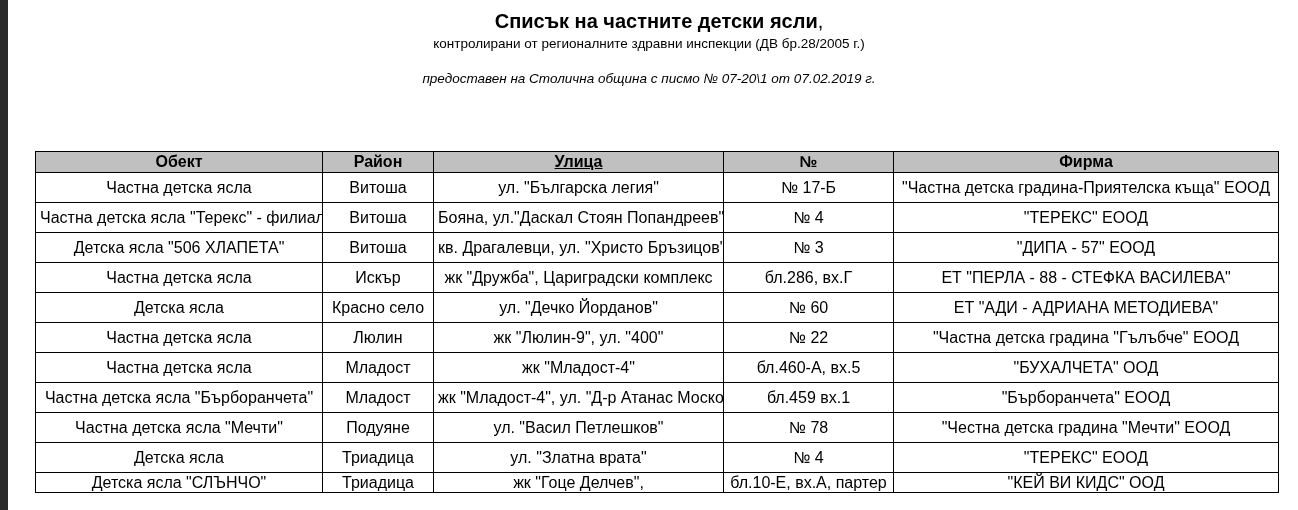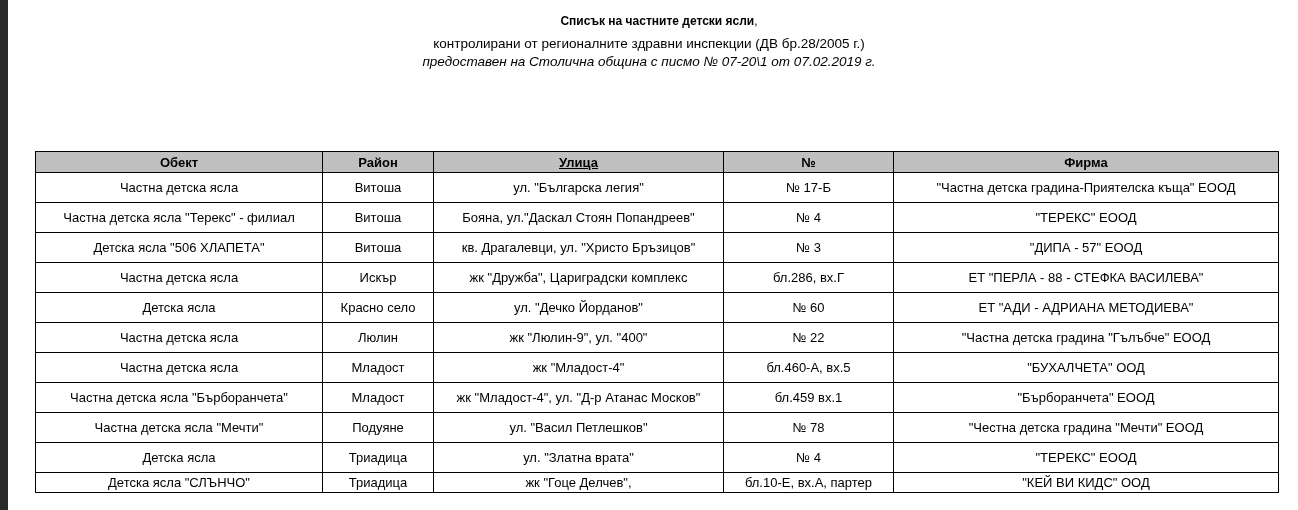--- a/index.html
+++ b/index.html
@@ -19,42 +19,42 @@
     width: 8px; height: 510px;
     background: #2a2a2a;
   }
   .titles {
     position: absolute;
     left: 8px; top: 11px;
     width: 1282px;
     text-align: center;
   }
   .title-line1 {
-    font-size: 12px;
+    font-size: 20px;
     line-height: 20px;
     margin-bottom: 3px;
     margin-left: 20px;
   }
   .title-line1 .bold { font-weight: bold; }
   .subtitle {
     font-size: 13.5px;
     line-height: 20px;
   }
   .note {
     font-size: 13.5px;
     font-style: italic;
-    margin-top: 0;
+    margin-top: 17px;
   }
   table.registry {
     position: absolute;
     left: 35px; top: 151px;
     width: 1243px;
     border-collapse: collapse;
     table-layout: fixed;
-    font-size: 13px;
+    font-size: 16px;
   }
   table.registry th, table.registry td {
     border: 1px solid #000000;
     padding: 0 4px;
     overflow: hidden;
     white-space: nowrap;
   }
   table.registry th {
     font-weight: bold;
     height: 21px;

